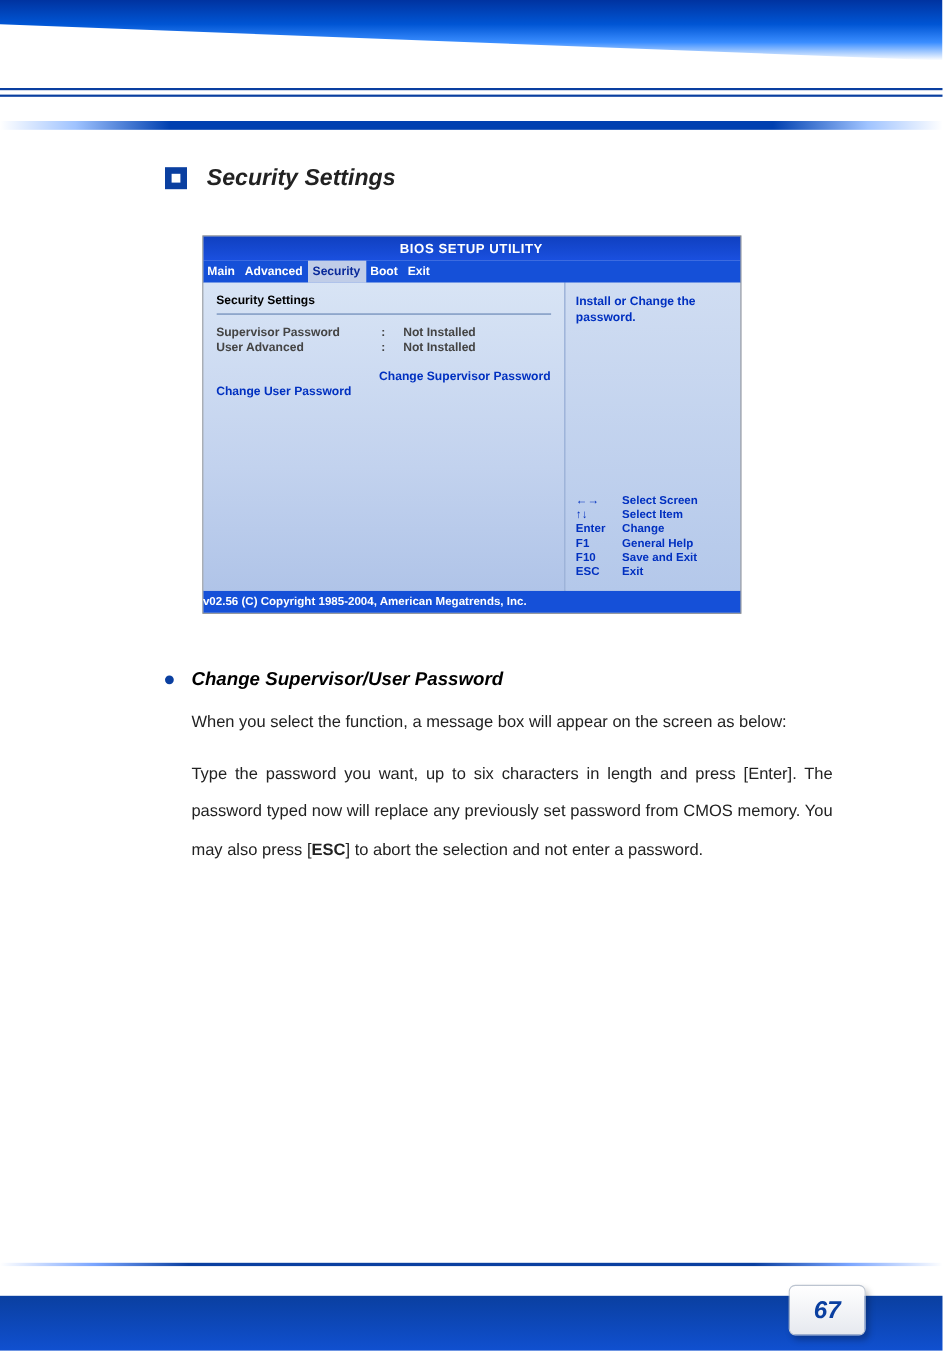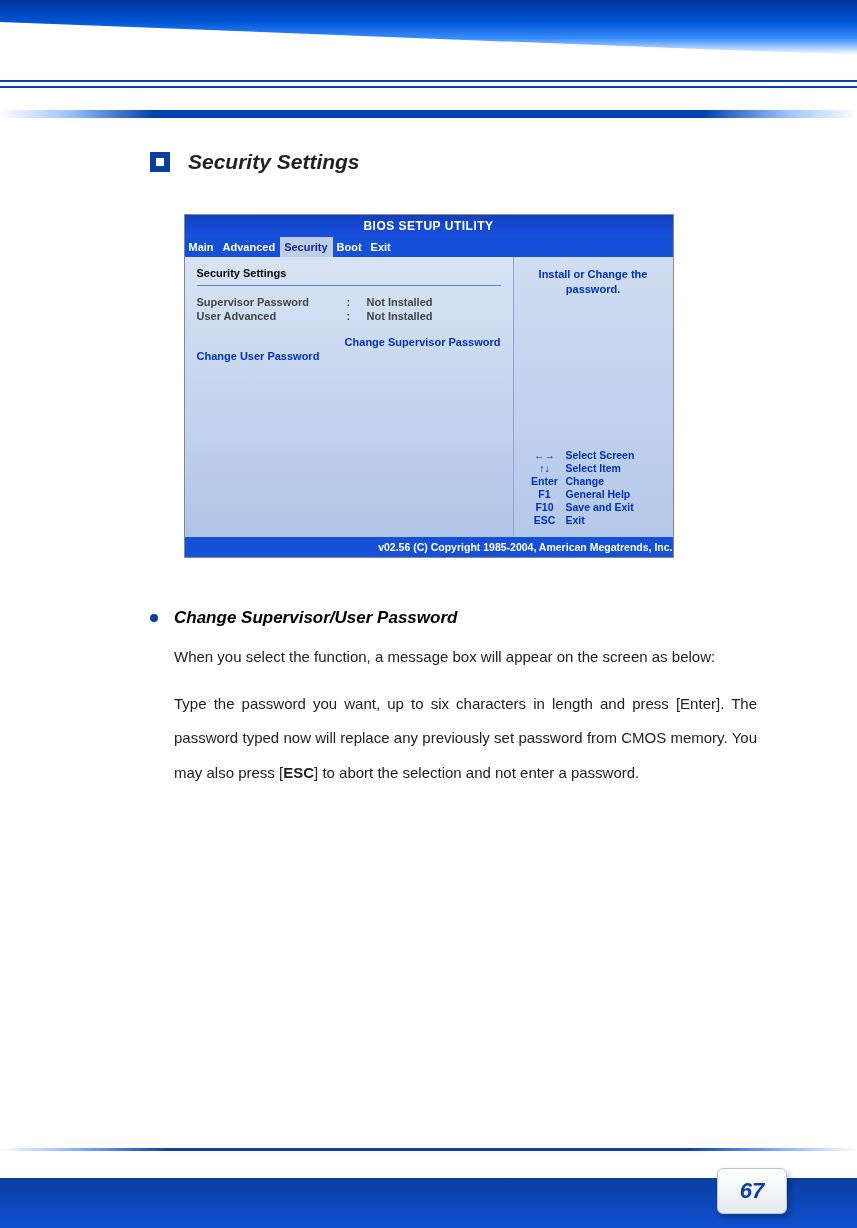--- a/index.html
+++ b/index.html
@@ -143,40 +143,39 @@
   .bios-right {
     width: 160px;
     background: linear-gradient(to bottom, #d0ddf2, #b4c8ea);
     border-left: 1px solid #8ea6d0;
     padding: 10px 10px;
     color: #0030c0;
     font-weight: bold;
     font-size: 11px;
     display: flex;
     flex-direction: column;
-    text-align: center;
   }
   .bios-help-text {
     flex: 0 0 auto;
     line-height: 1.4;
   }
   .bios-keys {
     margin-top: auto;
   }
   .bios-key-row {
     display: flex;
     margin-bottom: 1px;
     font-size: 10.5px;
   }
   .bios-key-row .k { width: 42px; }
   .bios-footer {
     background: #1550d8;
     color: #fff;
     font-weight: bold;
-    text-align: right;
+    text-align: left;
     padding: 4px 0;
     font-size: 10.5px;
   }
 
   
   .bullet-section {
     margin-top: 50px;
     margin-left: 70px;
     margin-right: 20px;
   }

